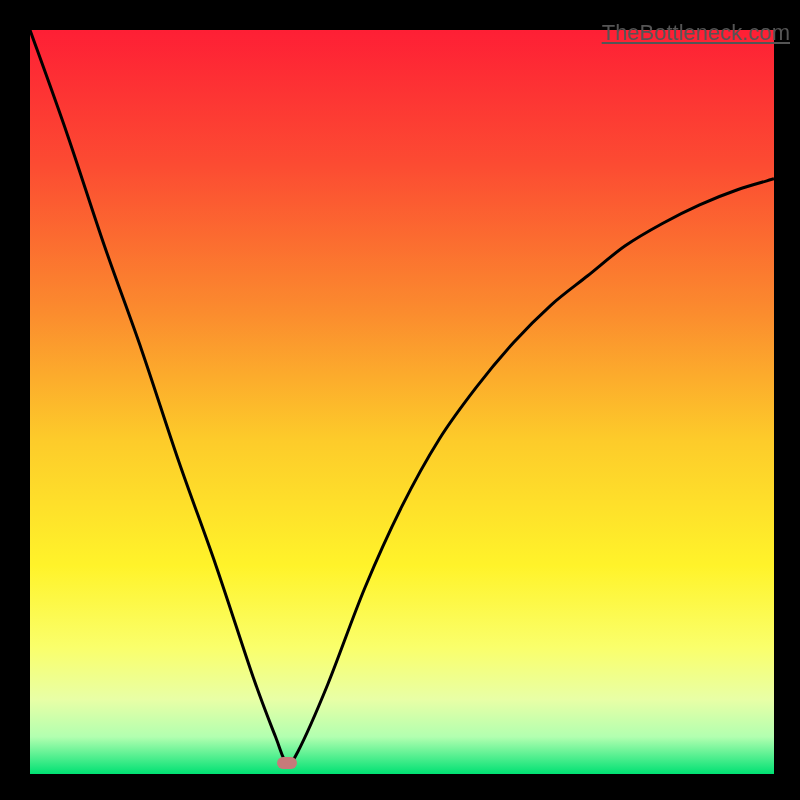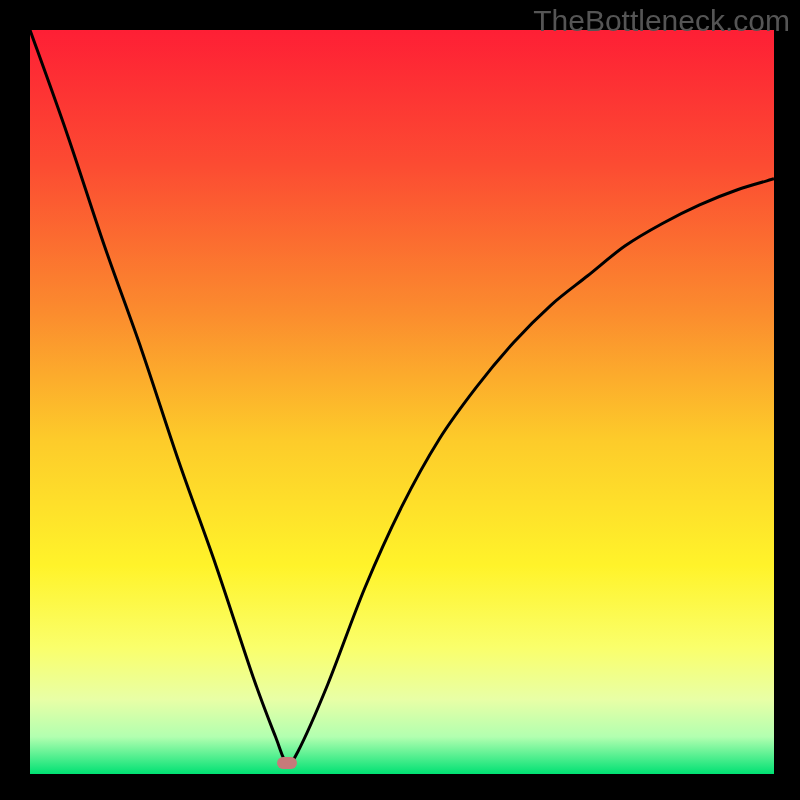--- a/index.html
+++ b/index.html
@@ -12,26 +12,27 @@
     font-family: Arial, Helvetica, sans-serif;
   }
   .outer {
     width: 800px;
     height: 800px;
     position: relative;
     background: #000;
   }
   .watermark {
     position: absolute;
-    top: 4px;
+    top: 20px;
     right: 10px;
     color: #555;
-    font-size: 30px;
+    font-size: 22px;
     font-weight: 500;
     z-index: 3;
+    text-decoration: underline;
   }
   .plot-area {
     position: absolute;
     left: 30px;
     top: 30px;
     width: 744px;
     height: 744px;
     overflow: visible;
   }
   .marker {

